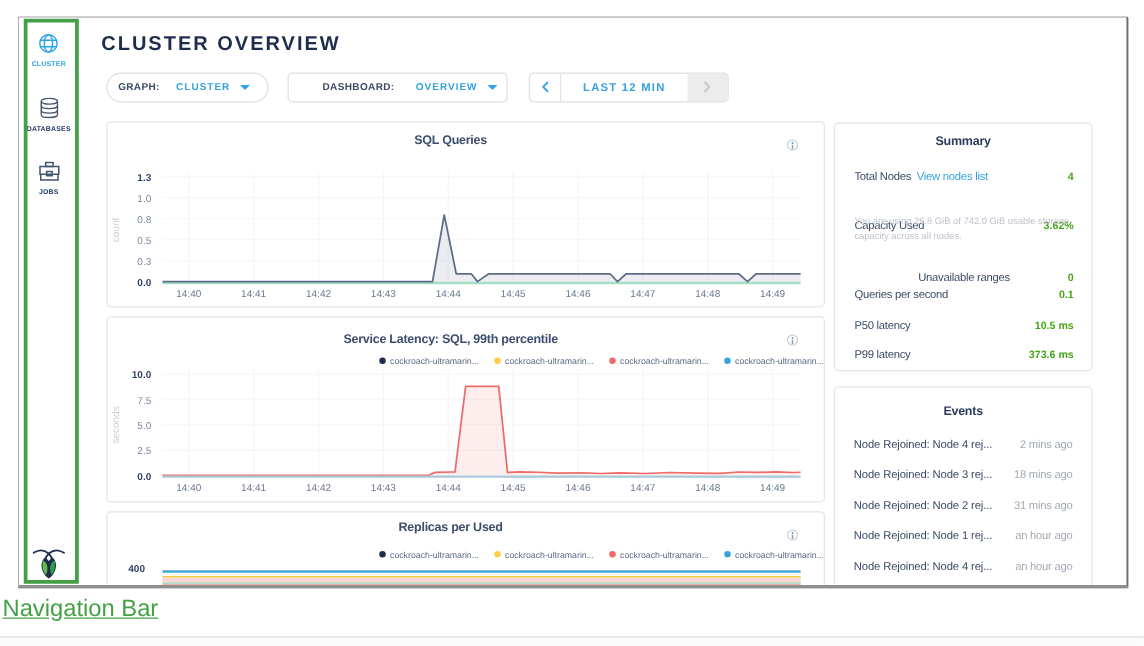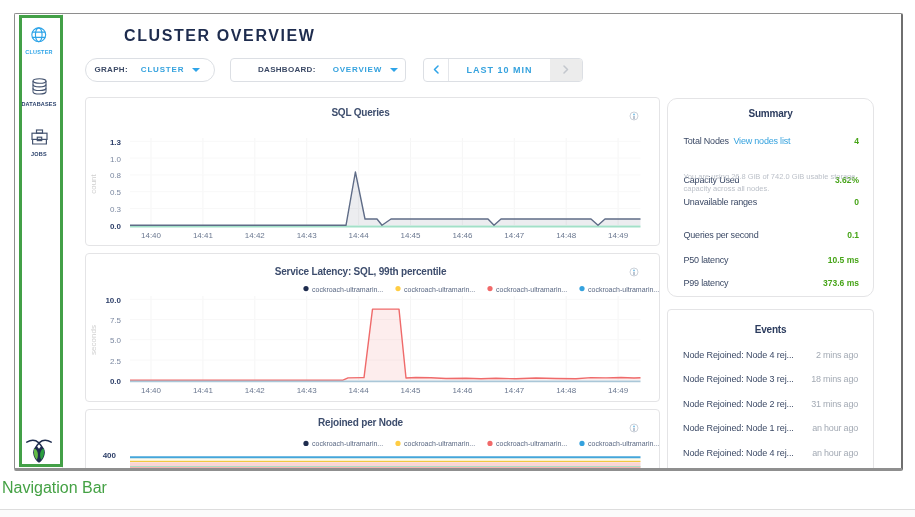--- a/index.html
+++ b/index.html
@@ -12,24 +12,24 @@
     border-right-width:2px;
     border-right-color:#6f6f6f;
     border-bottom:3px solid #8f8f8f;
     border-radius:2px;
     overflow:hidden;
   }
   .sidebar { position:absolute; left:0; top:0; width:48px; height:100%; background:#fff; border-right:1px solid #e8e8e8; }
   .green-rect { position:absolute; left:3.5px; top:1px; width:44px; height:452px; border:3px solid #43a047; z-index:30; }
   .navitem { position:absolute; width:48px; text-align:center; }
   .navlabel { font-size:5.5px; font-weight:bold; letter-spacing:0.2px; color:#253c67; display:block; }
-  .caption { position:absolute; left:2px; top:480px; font-size:16px; line-height:15px; color:#44a144; }
+  .caption { position:absolute; left:2px; top:480px; font-size:19px; line-height:15px; color:#44a144;text-decoration:underline; }
   .bottomline { position:absolute; left:0; top:509px; width:915px; border-top:1px solid #dddddd; height:8px; background:#fbfbfb; }
 
-  h1.title { position:absolute; left:66px; top:12.5px; font-size:16px; line-height:17px; font-weight:bold; letter-spacing:1.6px; color:#1e2c4e;margin-left:43px; }
+  h1.title { position:absolute; left:66px; top:12.5px; font-size:16px; line-height:17px; font-weight:bold; letter-spacing:1.6px; color:#1e2c4e; }
 
   .btn {
     position:absolute; height:24px; background:#fff; border:1px solid #dcdfe4; border-radius:4px;
     font-size:8px; font-weight:bold; letter-spacing:0.3px; color:#3c4a66;
     display:flex; align-items:center; justify-content:flex-start; white-space:nowrap;
   }
   .btn .blue { letter-spacing:0.8px; }
   .blue { color:#35a2de; }
   .caret { display:inline-block; width:0; height:0; border-left:4px solid transparent; border-right:4px solid transparent; border-top:4.5px solid #2ea4e8; margin-left:8px; }
 
@@ -101,21 +101,21 @@
     <h1 class="title">CLUSTER OVERVIEW</h1>
 
     <div class="btn" style="left:70px; top:43.5px; width:130px; padding-left:8.5px;border-radius:12px;">GRAPH:<span class="blue" style="margin-left:13px;">CLUSTER</span><span class="caret"></span></div>
     <div class="btn" style="left:215px; top:43.5px; width:176px; padding-left:27px;">DASHBOARD:<span class="blue" style="margin-left:17px;">OVERVIEW</span><span class="caret"></span></div>
     <div class="timegroup">
       <div class="seg prev">
         <svg width="6" height="9" viewBox="0 0 6 9">
           <path d="M5 1 L1.5 4.5 L5 8" fill="none" stroke="#2ea4e8" stroke-width="1.5" stroke-linecap="round" stroke-linejoin="round"></path>
         </svg>
       </div>
-      <div class="seg mid">LAST 10 MIN</div>
+      <div class="seg mid">LAST 12 MIN</div>
       <div class="seg next">
         <svg width="6" height="9" viewBox="0 0 6 9">
           <path d="M1 1 L4.5 4.5 L1 8" fill="none" stroke="#c3c7cd" stroke-width="1.5" stroke-linecap="round" stroke-linejoin="round"></path>
         </svg>
       </div>
     </div>
 
     <div class="panel" style="left:70px; top:83px; width:575px; height:149px;">
       <div class="ptitle" style="top:9px;">SQL Queries</div>
       <svg width="573" height="147" viewBox="0 0 573 147" style="position:absolute; left:0; top:0;">
@@ -193,21 +193,21 @@
           <circle cx="496" cy="34.6" r="2.6" fill="#35a2de"></circle>
           <text x="502" y="37.6">cockroach-ultramarin...</text>
         </g>
         <circle cx="548" cy="18" r="4" fill="none" stroke="#ccd1d9" stroke-width="1"></circle>
         <rect x="547.4" y="15.7" width="1.2" height="1.5" fill="#35a2de"></rect>
         <rect x="547.4" y="17.9" width="1.2" height="3.3" fill="#8fa0b5"></rect>
       </svg>
     </div>
 
     <div class="panel" style="left:70px; top:395px; width:575px; height:149px;">
-      <div class="ptitle" style="top:6.5px;">Rejoined per Node</div>
+      <div class="ptitle" style="top:6.5px;">Replicas per Used</div>
       <svg width="573" height="147" viewBox="0 0 573 147" style="position:absolute; left:0; top:0;">
         <g font-size="7" fill="#5b6984">
           <circle cx="220" cy="33.4" r="2.6" fill="#1e2c4e"></circle>
           <text x="226" y="36.4">cockroach-ultramarin...</text>
           <circle cx="312" cy="33.4" r="2.6" fill="#ffcd44"></circle>
           <text x="318" y="36.4">cockroach-ultramarin...</text>
           <circle cx="404" cy="33.4" r="2.6" fill="#f16969"></circle>
           <text x="410" y="36.4">cockroach-ultramarin...</text>
           <circle cx="496" cy="33.4" r="2.6" fill="#35a2de"></circle>
           <text x="502" y="36.4">cockroach-ultramarin...</text>
@@ -218,26 +218,26 @@
         <line x1="44" y1="47.2" x2="554.5" y2="47.2" stroke="#45a6da" stroke-width="2"></line>
         <line x1="44" y1="51.4" x2="554.5" y2="51.4" stroke="#f0c840" stroke-width="1.3"></line>
         <line x1="44" y1="56.5" x2="554.5" y2="56.5" stroke="#aaddc4" stroke-width="1.2"></line>
         <line x1="44" y1="58.3" x2="554.5" y2="58.3" stroke="#ee9292" stroke-width="1.6"></line>
         <circle cx="548" cy="18" r="4" fill="none" stroke="#ccd1d9" stroke-width="1"></circle>
         <rect x="547.4" y="15.7" width="1.2" height="1.5" fill="#35a2de"></rect>
         <rect x="547.4" y="17.9" width="1.2" height="3.3" fill="#8fa0b5"></rect>
       </svg>
     </div>
 
-    <div class="panel" style="left:652px; top:84px; width:207px; height:199px;border-radius:10px;">
+    <div class="panel" style="left:652px; top:84px; width:207px; height:199px;">
       <div class="ptitle" style="top:9px; width:205px; font-size:10px; color:#2c3c5e;">Summary</div>
       <div class="sumrow" style="top:36.8px;">Total Nodes&nbsp;&nbsp;<span class="blue">View nodes list</span><span class="sumval">4</span></div>
       <div class="sumrow" style="top:76px;">Capacity Used<span class="sumval">3.62%</span></div>
       <div class="sumrow" style="top:72px; right:10px; font-size:7.5px; letter-spacing:0; color:#bcc1c9; line-height:12px;">You are using 26.8 GiB of 742.0 GiB usable storage capacity across all nodes.</div>
-      <div class="sumrow" style="top:98px;">Unavailable ranges<span class="sumval">0</span></div>
+      <div class="sumrow" style="top:118px;text-align:center;">Unavailable ranges<span class="sumval">0</span></div>
       <div class="sumrow" style="top:131.1px;">Queries per second<span class="sumval">0.1</span></div>
       <div class="sumrow" style="top:156.4px;">P50 latency<span class="sumval">10.5 ms</span></div>
       <div class="sumrow" style="top:178.8px;">P99 latency<span class="sumval">373.6 ms</span></div>
     </div>
 
     <div class="panel" style="left:652px; top:295px; width:207px; height:200px;">
       <div class="ptitle" style="top:14px; width:205px; font-size:10px; color:#2c3c5e;">Events</div>
       <div class="evrow" style="top:40.1px;">Node Rejoined: Node 4 rej...<span class="evtime">2 mins ago</span></div>
       <div class="evrow" style="top:64.4px;">Node Rejoined: Node 3 rej...<span class="evtime">18 mins ago</span></div>
       <div class="evrow" style="top:88.8px;">Node Rejoined: Node 2 rej...<span class="evtime">31 mins ago</span></div>

